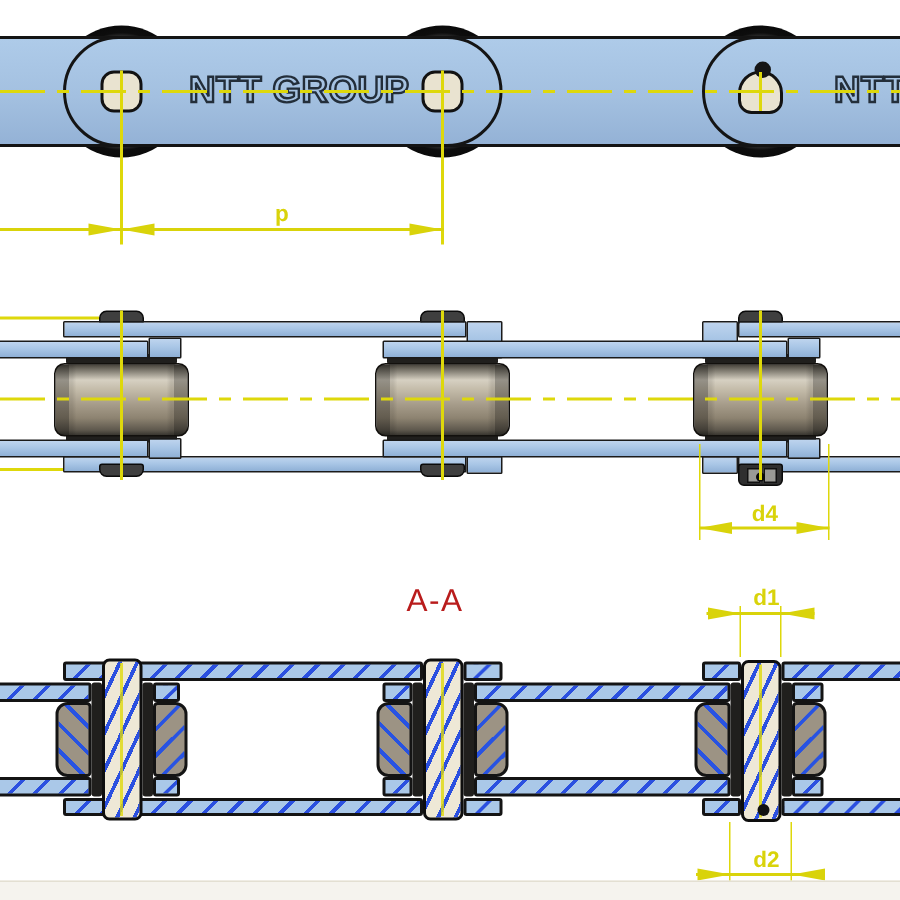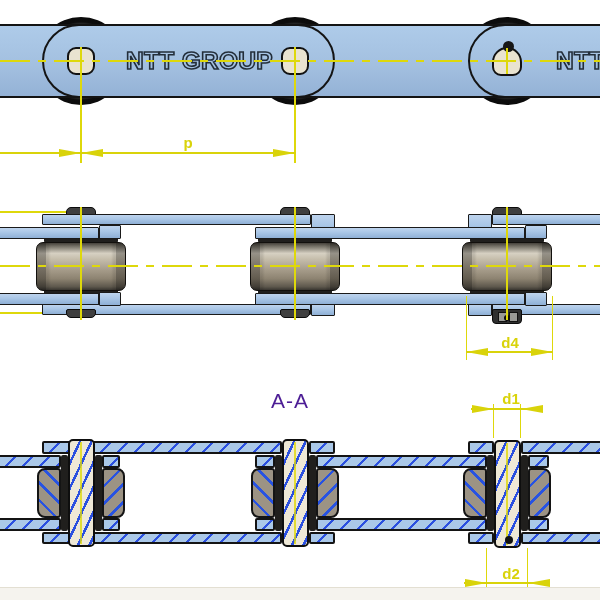--- a/index.html
+++ b/index.html
@@ -39,21 +39,21 @@
     background-image:repeating-linear-gradient(115deg,transparent 0 8px,var(--hatch) 8px 10.5px);
     border:2.2px solid #0e0e0e;border-radius:5px;}
   .srl{background-color:var(--taupe);
     background-image:repeating-linear-gradient(45deg,transparent 0 10px,#2853e2 10px 12.5px);
     border:2px solid var(--ink);border-radius:8px 3px 3px 8px;}
   .srr{background-color:var(--taupe);
     background-image:repeating-linear-gradient(135deg,transparent 0 10px,#2853e2 10px 12.5px);
     border:2px solid var(--ink);border-radius:3px 8px 8px 3px;}
   .brand{color:transparent;-webkit-text-stroke:1.6px #232e3a;font-weight:700;
          font-size:24.5px;letter-spacing:.3px;line-height:28px;white-space:nowrap;}
-  .title{color:#4c1d95;font-size:21px;font-weight:500;letter-spacing:1px;text-align:center;}
+  .title{color:#b91c1c;font-size:21px;font-weight:500;letter-spacing:1px;text-align:center;}
 </style>
 </head>
 <body>
 
 <div id="c">
 
   <div style="left:0;top:0;width:600px;height:180px;">
     <div class="tvroller" style="left:37px;top:17px;width:88px;height:88px;"></div>
     <div class="tvroller" style="left:251px;top:17px;width:88px;height:88px;"></div>
     <div class="tvroller" style="left:463px;top:17px;width:88px;height:88px;"></div>

